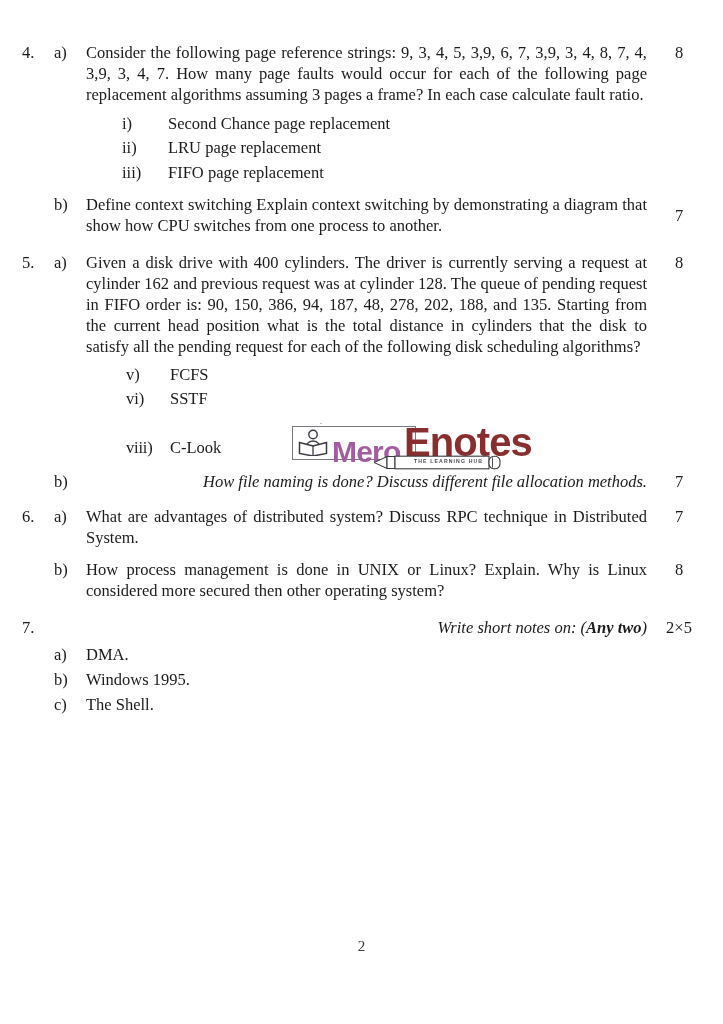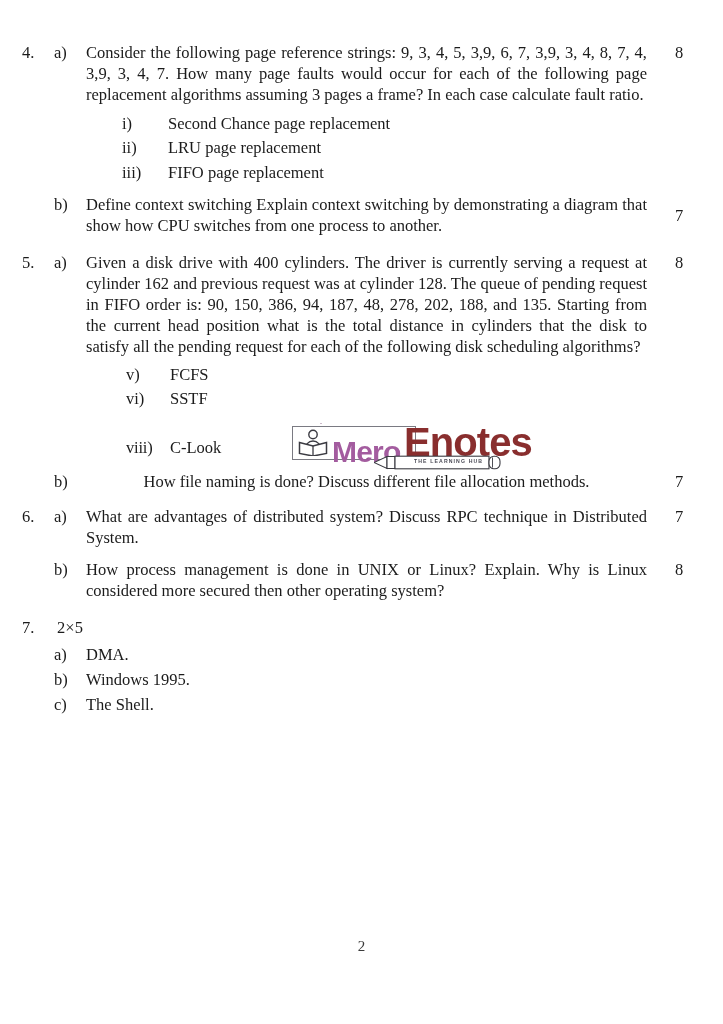--- a/index.html
+++ b/index.html
@@ -44,21 +44,21 @@
     text-align: left;
   }
   .qtext {
     font-size: 16.5px;
     line-height: 21.2px;
     text-align: justify;
     text-justify: inter-word;
     padding-right: 6px;
     hyphens: none;
   }
-  .qtext.nojust { text-align: center; }
+  .qtext.nojust { text-align: right; font-style: italic; }
   .qmarks {
     font-size: 16.5px;
     line-height: 21px;
     text-align: center;
     white-space: nowrap;
   }
   .qmarks.mid { align-self: center; }
 
   
   .romanlist {
@@ -288,20 +288,23 @@
     <div class="qnum"></div>
     <div class="qletter">b)</div>
     <div class="qtext">How process management is done in UNIX or Linux? Explain. Why is Linux considered more secured then other operating system?</div>
     <div class="qmarks">8</div>
   </div>
 
   <div class="gap-md" style="height:16px"></div>
 
   <div class="qrow">
     <div class="qnum">7.</div>
+    <div class="qtext nojust" style="grid-column:2 / 4">
+      <span>Write short notes on: (</span><span class="bold">Any two</span><span>)</span>
+    </div>
     <div class="qmarks">2×5</div>
   </div>
 
   <div class="subrow" style="padding-top:4px">
     <div class="sl">a)</div>
     <div class="st">DMA.</div>
   </div>
   <div class="subrow">
     <div class="sl">b)</div>
     <div class="st">Windows 1995.</div>

